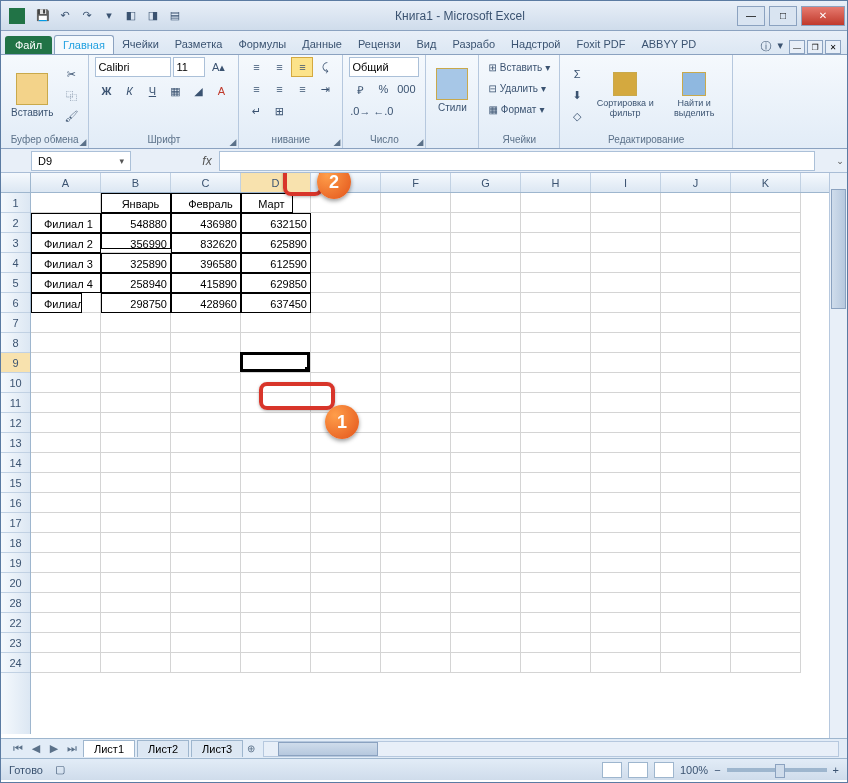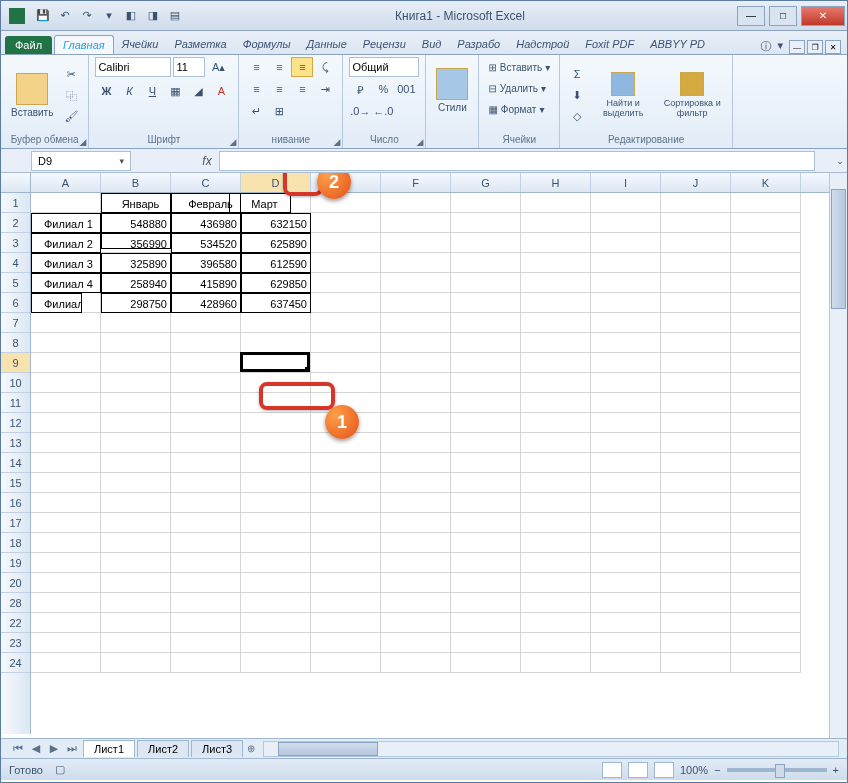--- a/index.html
+++ b/index.html
@@ -111,21 +111,21 @@
   </div>
   <div class="win-controls">
     <div class="win-btn">—</div>
     <div class="win-btn">□</div>
     <div class="win-btn close">✕</div>
   </div>
 </div>
 
 <div class="tabs-row">
   <div class="file-tab">Файл</div>
-  <div id="tabs-container" style="display: flex; font-style: italic;">
+  <div id="tabs-container" style="display: flex;">
       <div class="tab active">Главная</div>
       <div class="tab">Ячейки</div>
       <div class="tab">Разметка</div>
       <div class="tab">Формулы</div>
       <div class="tab">Данные</div>
       <div class="tab">Рецензи</div>
       <div class="tab">Вид</div>
       <div class="tab">Разрабо</div>
       <div class="tab">Надстрой</div>
       <div class="tab">Foxit PDF</div>
@@ -207,21 +207,21 @@
     <div class="group-label">нивание</div>
     <span class="launcher">◢</span>
   </div>
 
   <div class="group">
     <div class="btn-grid">
       <input class="font-select" style="width: 70px;" value="Общий">
       <div class="btn-row">
         <span class="mini">₽</span>
         <span class="mini">%</span>
-        <span class="mini">001</span>
+        <span class="mini">000</span>
       </div>
       <div class="btn-row">
         <span class="mini">.0→</span>
         <span class="mini">←.0</span>
       </div>
     </div>
     <div class="group-label">Число</div>
     <span class="launcher">◢</span>
   </div>
 
@@ -242,26 +242,26 @@
   </div>
 
   <div class="group">
     <div class="group-content">
       <div class="small-btns">
         <span class="small-btn">Σ</span>
         <span class="small-btn">⬇</span>
         <span class="small-btn">◇</span>
       </div>
       <div class="big-btn">
+        <div class="icon" style="background:#d4a93f;width:24px;height:24px"></div>
+        <span style="font-size:9px;max-width:60px;text-align:center">Сортировка и фильтр</span>
+      </div>
+      <div class="big-btn">
         <div class="icon" style="background:#8fb8e0;width:24px;height:24px"></div>
         <span style="font-size:9px;max-width:56px;text-align:center">Найти и выделить</span>
-      </div>
-      <div class="big-btn">
-        <div class="icon" style="background:#d4a93f;width:24px;height:24px"></div>
-        <span style="font-size:9px;max-width:60px;text-align:center">Сортировка и фильтр</span>
       </div>
     </div>
     <div class="group-label">Редактирование</div>
   </div>
 </div>
 
 <div class="formula-bar">
   <div class="name-box">
     <span>D9</span>
     <span class="name-box-arrow">▾</span>
@@ -585,28 +585,28 @@
         <div class="cell" style="left: 210px; top: 460px; width: 70px; height: 20px;"></div>
         <div class="cell" style="left: 280px; top: 460px; width: 70px; height: 20px;"></div>
         <div class="cell" style="left: 350px; top: 460px; width: 70px; height: 20px;"></div>
         <div class="cell" style="left: 420px; top: 460px; width: 70px; height: 20px;"></div>
         <div class="cell" style="left: 490px; top: 460px; width: 70px; height: 20px;"></div>
         <div class="cell" style="left: 560px; top: 460px; width: 70px; height: 20px;"></div>
         <div class="cell" style="left: 630px; top: 460px; width: 70px; height: 20px;"></div>
         <div class="cell" style="left: 700px; top: 460px; width: 70px; height: 20px;"></div>
         <div class="cell bordered center" style="left: 70px; top: 0px; width: 70px; height: 20px;">Январь</div>
         <div class="cell bordered center" style="left: 140px; top: 0px; width: 70px; height: 20px;">Февраль</div>
-        <div class="cell bordered center" style="left: 198px; top: 0px; width: 62px; height: 20px;">Март</div>
+        <div class="cell bordered center" style="left: 210px; top: 0px; width: 52px; height: 20px;">Март</div>
         <div class="cell bordered " style="left: 0px; top: 20px; width: 70px; height: 20px;">Филиал 1</div>
         <div class="cell bordered right" style="left: 70px; top: 20px; width: 70px; height: 20px;">548880</div>
         <div class="cell bordered right" style="left: 140px; top: 20px; width: 70px; height: 20px;">436980</div>
         <div class="cell bordered right" style="left: 210px; top: 20px; width: 70px; height: 20px;">632150</div>
         <div class="cell bordered " style="left: 0px; top: 40px; width: 70px; height: 20px;">Филиал 2</div>
         <div class="cell bordered right" style="left: 70px; top: 40px; width: 70px; height: 16px;">356990</div>
-        <div class="cell bordered right" style="left: 140px; top: 40px; width: 70px; height: 20px;">534520</div>
+        <div class="cell bordered right" style="left: 140px; top: 40px; width: 70px; height: 20px;">832620</div>
         <div class="cell bordered right" style="left: 210px; top: 40px; width: 70px; height: 20px;">625890</div>
         <div class="cell bordered " style="left: 0px; top: 60px; width: 70px; height: 20px;">Филиал 3</div>
         <div class="cell bordered right" style="left: 70px; top: 60px; width: 70px; height: 20px;">325890</div>
         <div class="cell bordered right" style="left: 140px; top: 60px; width: 70px; height: 20px;">396580</div>
         <div class="cell bordered right" style="left: 210px; top: 60px; width: 70px; height: 20px;">612590</div>
         <div class="cell bordered " style="left: 0px; top: 80px; width: 70px; height: 20px;">Филиал 4</div>
         <div class="cell bordered right" style="left: 70px; top: 80px; width: 70px; height: 20px;">258940</div>
         <div class="cell bordered right" style="left: 140px; top: 80px; width: 70px; height: 20px;">415890</div>
         <div class="cell bordered right" style="left: 210px; top: 80px; width: 70px; height: 20px;">629850</div>
         <div class="cell bordered " style="left: 0px; top: 100px; width: 51px; height: 20px;">Филиал 5</div>

